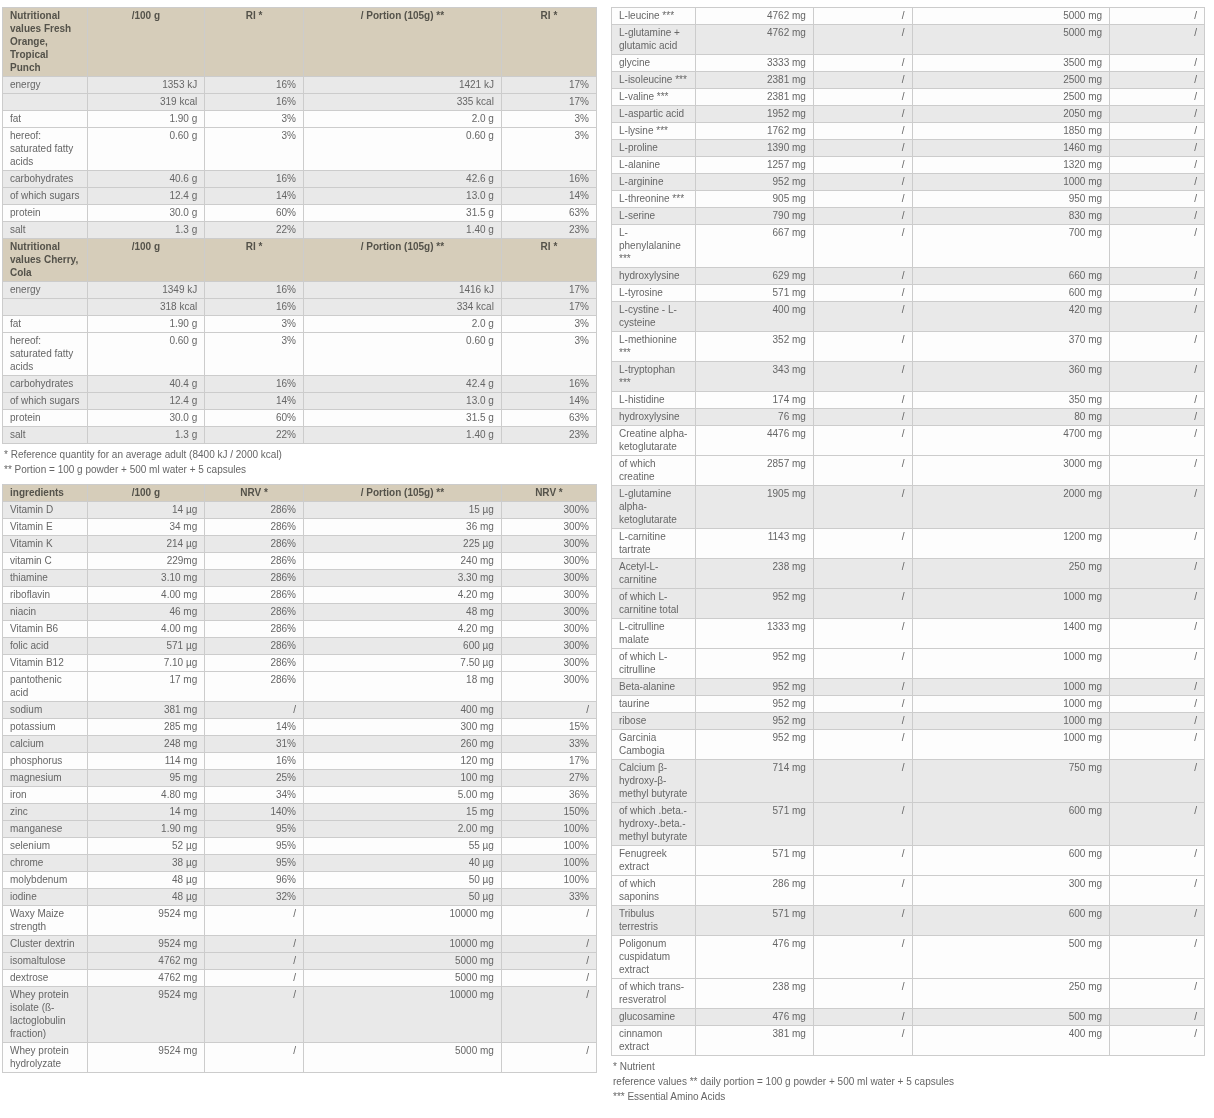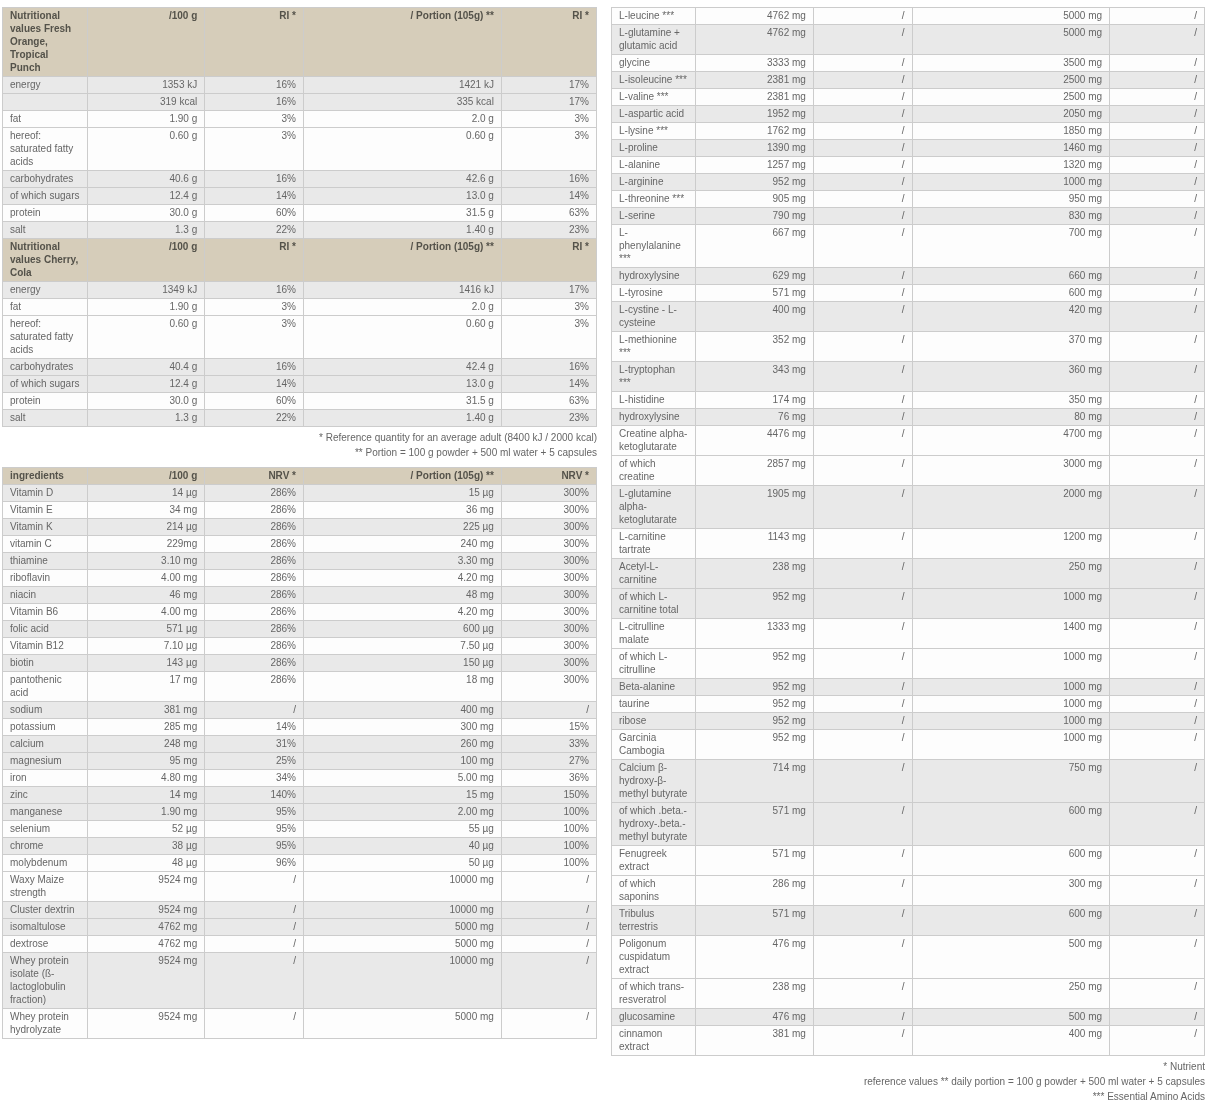--- a/index.html
+++ b/index.html
@@ -7,27 +7,27 @@
     --row-bg:#fdfdfd; --border:#cccccc; --text:#666666; --page-bg:#ffffff;
   }
   html,body{margin:0;padding:0;background:var(--page-bg);}
   body{width:1214px;font-family:"Liberation Sans",sans-serif;font-size:10px;color:var(--text);}
   .layout{display:flex;gap:14px;padding:7px 7px 10px 2px;align-items:flex-start;}
   .col-left{width:595px;flex:0 0 595px;}
   .col-right{width:594px;flex:0 0 594px;}
   table{border-collapse:collapse;width:100%;table-layout:fixed;background:var(--row-bg);}
   table,th,td{border:1px solid var(--border);}
   th,td{padding:1px 7px 2px;vertical-align:top;line-height:13px;font-size:10px;overflow:hidden;}
-  th{background:var(--header-bg);color:var(--header-text);font-weight:bold;text-align:right;}
+  th{background:var(--header-bg);color:var(--header-text);font-weight:bold;}
   td{color:var(--text);text-align:right;background:var(--row-bg);}
   th.c0,td.c0{text-align:left;}
   tr.shade td{background:var(--stripe-bg);}
   .c0{width:13.5%}.c1{width:19.8%}.c2{width:16.2%}.c3{width:35%}.c4{width:15.5%}
   .stack{margin-top:-1px;}
-  .footnotes{margin:3px 0 7px 2px;line-height:15px;color:var(--text);text-align:right;}
+  .footnotes{margin:3px 0 7px 2px;line-height:15px;color:var(--text);}
 </style>
 </head>
 <body>
 
 <div class="layout">
 
   <div class="col-left">
     <table>
       <thead>
           <tr>
@@ -109,20 +109,27 @@
           </tr>
         </thead>
       <tbody>
           <tr class="shade">
             <td class="c0">energy</td>
             <td class="c1">1349 kJ</td>
             <td class="c2">16%</td>
             <td class="c3">1416 kJ</td>
             <td class="c4">17%</td>
           </tr>
+          <tr class="shade">
+            <td class="c0"></td>
+            <td class="c1">318 kcal</td>
+            <td class="c2">16%</td>
+            <td class="c3">334 kcal</td>
+            <td class="c4">17%</td>
+          </tr>
           <tr>
             <td class="c0">fat</td>
             <td class="c1">1.90 g</td>
             <td class="c2">3%</td>
             <td class="c3">2.0 g</td>
             <td class="c4">3%</td>
           </tr>
           <tr>
             <td class="c0">hereof: saturated fatty acids</td>
             <td class="c1">0.60 g</td>
@@ -240,27 +247,20 @@
             <td class="c3">600 µg</td>
             <td class="c4">300%</td>
           </tr>
           <tr>
             <td class="c0">Vitamin B12</td>
             <td class="c1">7.10 µg</td>
             <td class="c2">286%</td>
             <td class="c3">7.50 µg</td>
             <td class="c4">300%</td>
           </tr>
-          <tr class="shade">
-            <td class="c0">biotin</td>
-            <td class="c1">143 µg</td>
-            <td class="c2">286%</td>
-            <td class="c3">150 µg</td>
-            <td class="c4">300%</td>
-          </tr>
           <tr>
             <td class="c0">pantothenic acid</td>
             <td class="c1">17 mg</td>
             <td class="c2">286%</td>
             <td class="c3">18 mg</td>
             <td class="c4">300%</td>
           </tr>
           <tr class="shade">
             <td class="c0">sodium</td>
             <td class="c1">381 mg</td>
@@ -275,20 +275,27 @@
             <td class="c3">300 mg</td>
             <td class="c4">15%</td>
           </tr>
           <tr class="shade">
             <td class="c0">calcium</td>
             <td class="c1">248 mg</td>
             <td class="c2">31%</td>
             <td class="c3">260 mg</td>
             <td class="c4">33%</td>
           </tr>
+          <tr>
+            <td class="c0">phosphorus</td>
+            <td class="c1">114 mg</td>
+            <td class="c2">16%</td>
+            <td class="c3">120 mg</td>
+            <td class="c4">17%</td>
+          </tr>
           <tr class="shade">
             <td class="c0">magnesium</td>
             <td class="c1">95 mg</td>
             <td class="c2">25%</td>
             <td class="c3">100 mg</td>
             <td class="c4">27%</td>
           </tr>
           <tr>
             <td class="c0">iron</td>
             <td class="c1">4.80 mg</td>
@@ -324,20 +331,27 @@
             <td class="c3">40 µg</td>
             <td class="c4">100%</td>
           </tr>
           <tr>
             <td class="c0">molybdenum</td>
             <td class="c1">48 µg</td>
             <td class="c2">96%</td>
             <td class="c3">50 µg</td>
             <td class="c4">100%</td>
           </tr>
+          <tr class="shade">
+            <td class="c0">iodine</td>
+            <td class="c1">48 µg</td>
+            <td class="c2">32%</td>
+            <td class="c3">50 µg</td>
+            <td class="c4">33%</td>
+          </tr>
           <tr>
             <td class="c0">Waxy Maize strength</td>
             <td class="c1">9524 mg</td>
             <td class="c2">/</td>
             <td class="c3">10000 mg</td>
             <td class="c4">/</td>
           </tr>
           <tr class="shade">
             <td class="c0">Cluster dextrin</td>
             <td class="c1">9524 mg</td>

